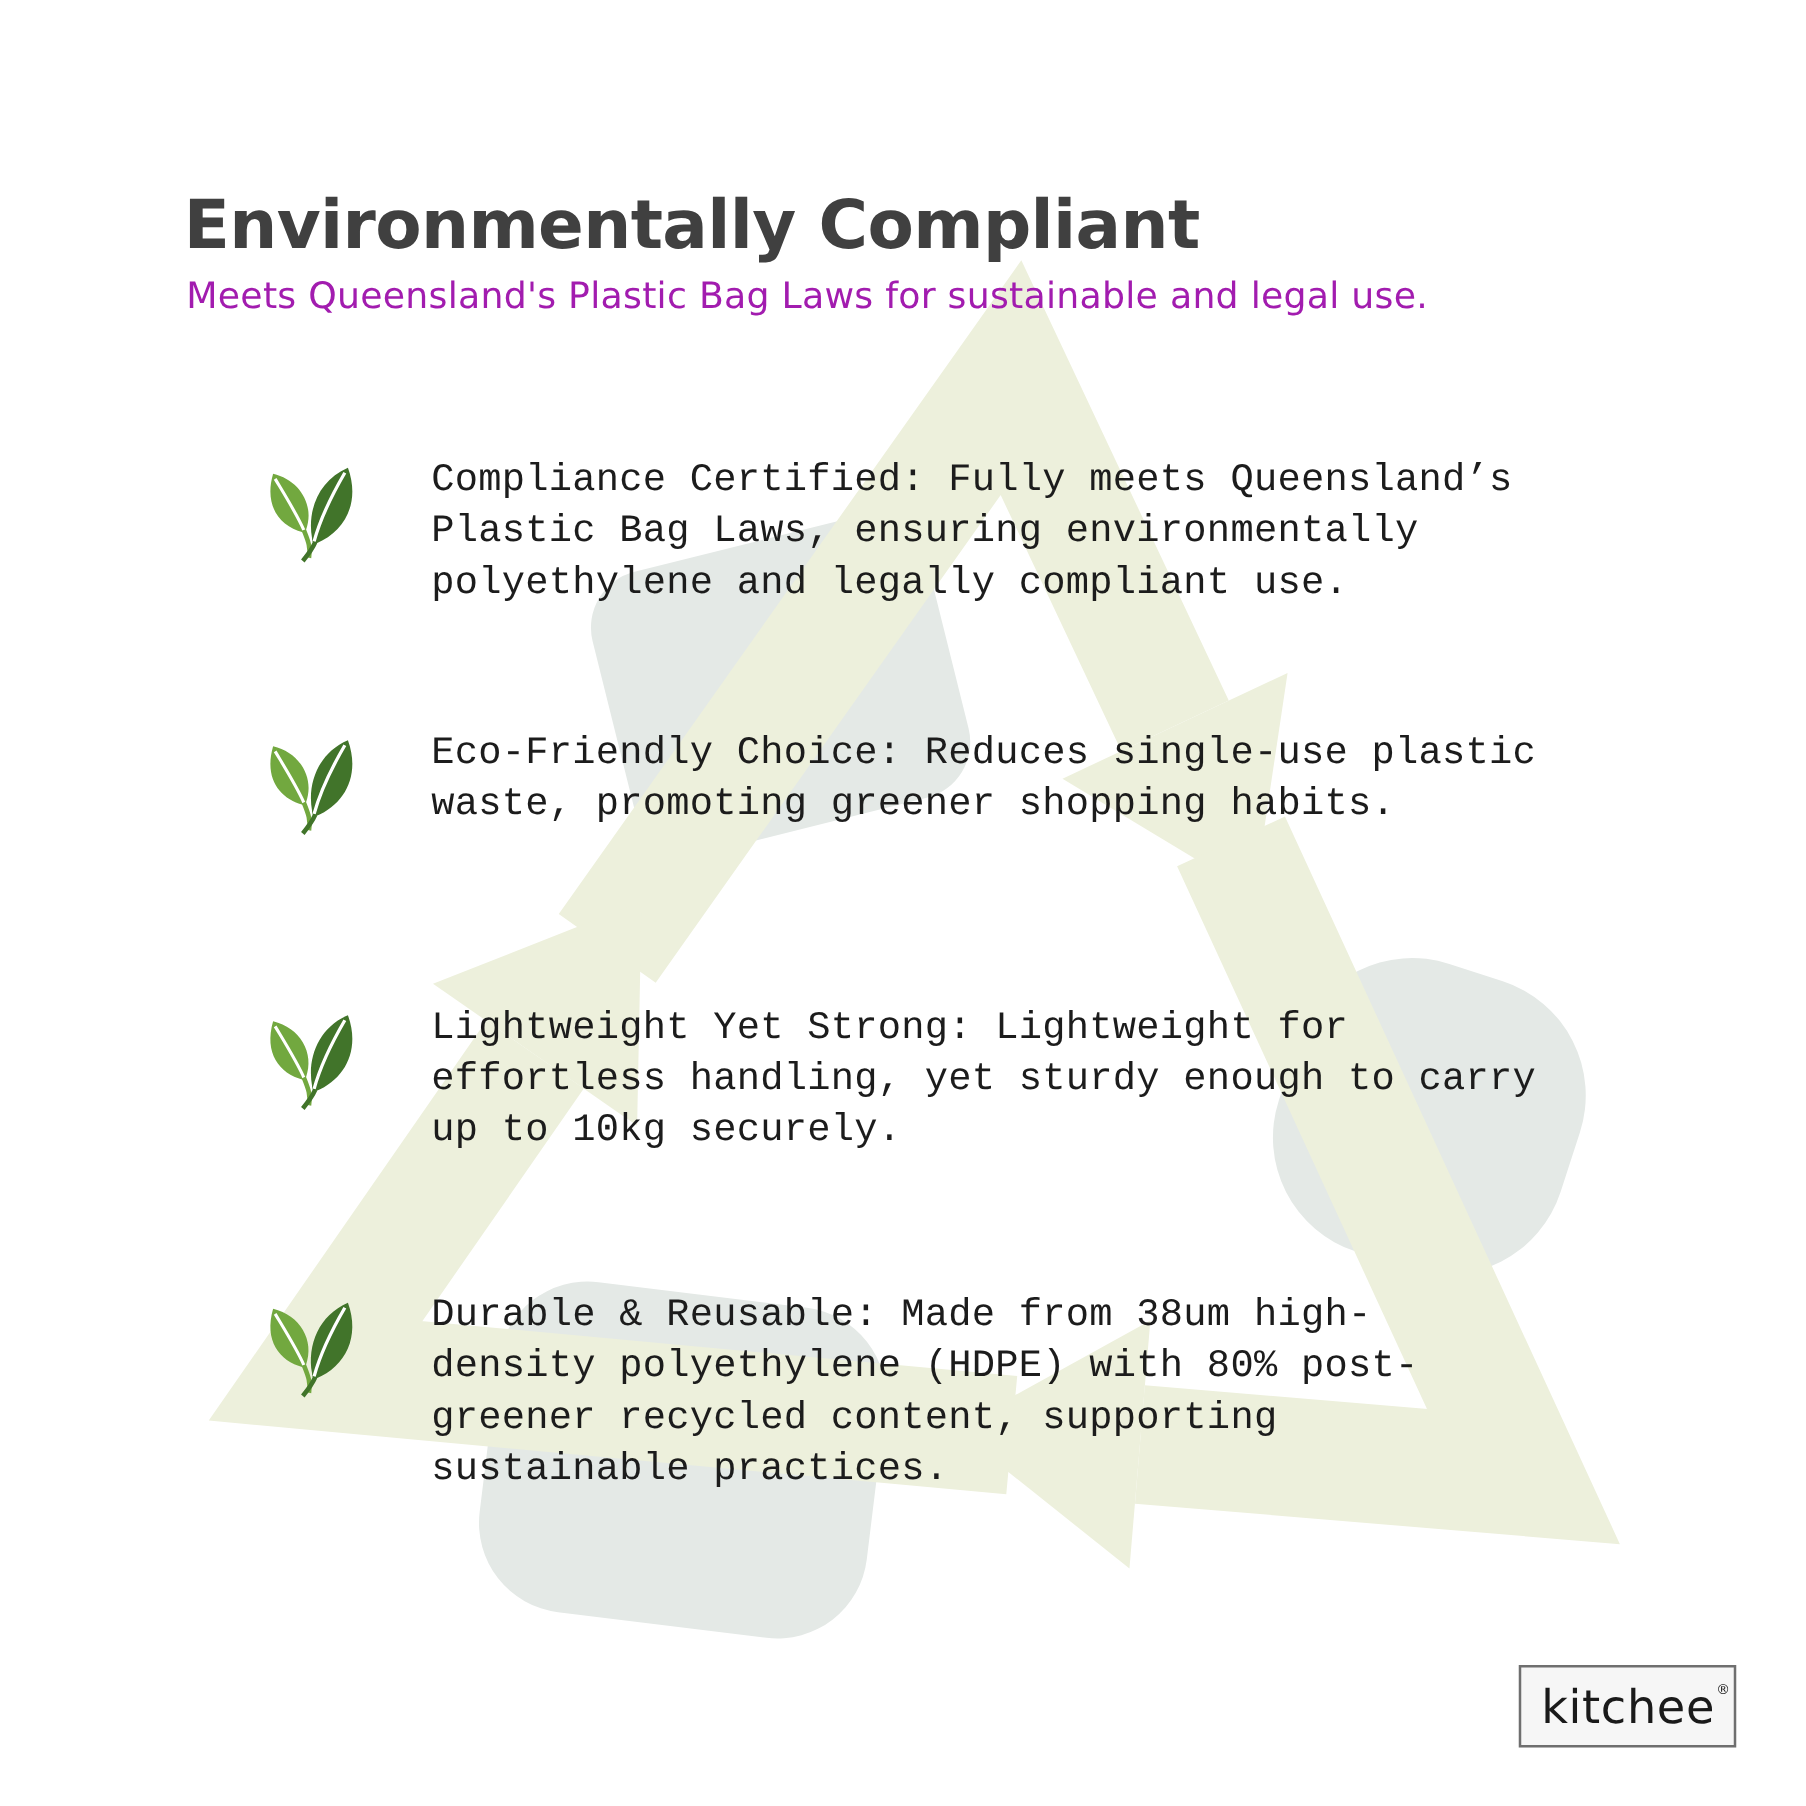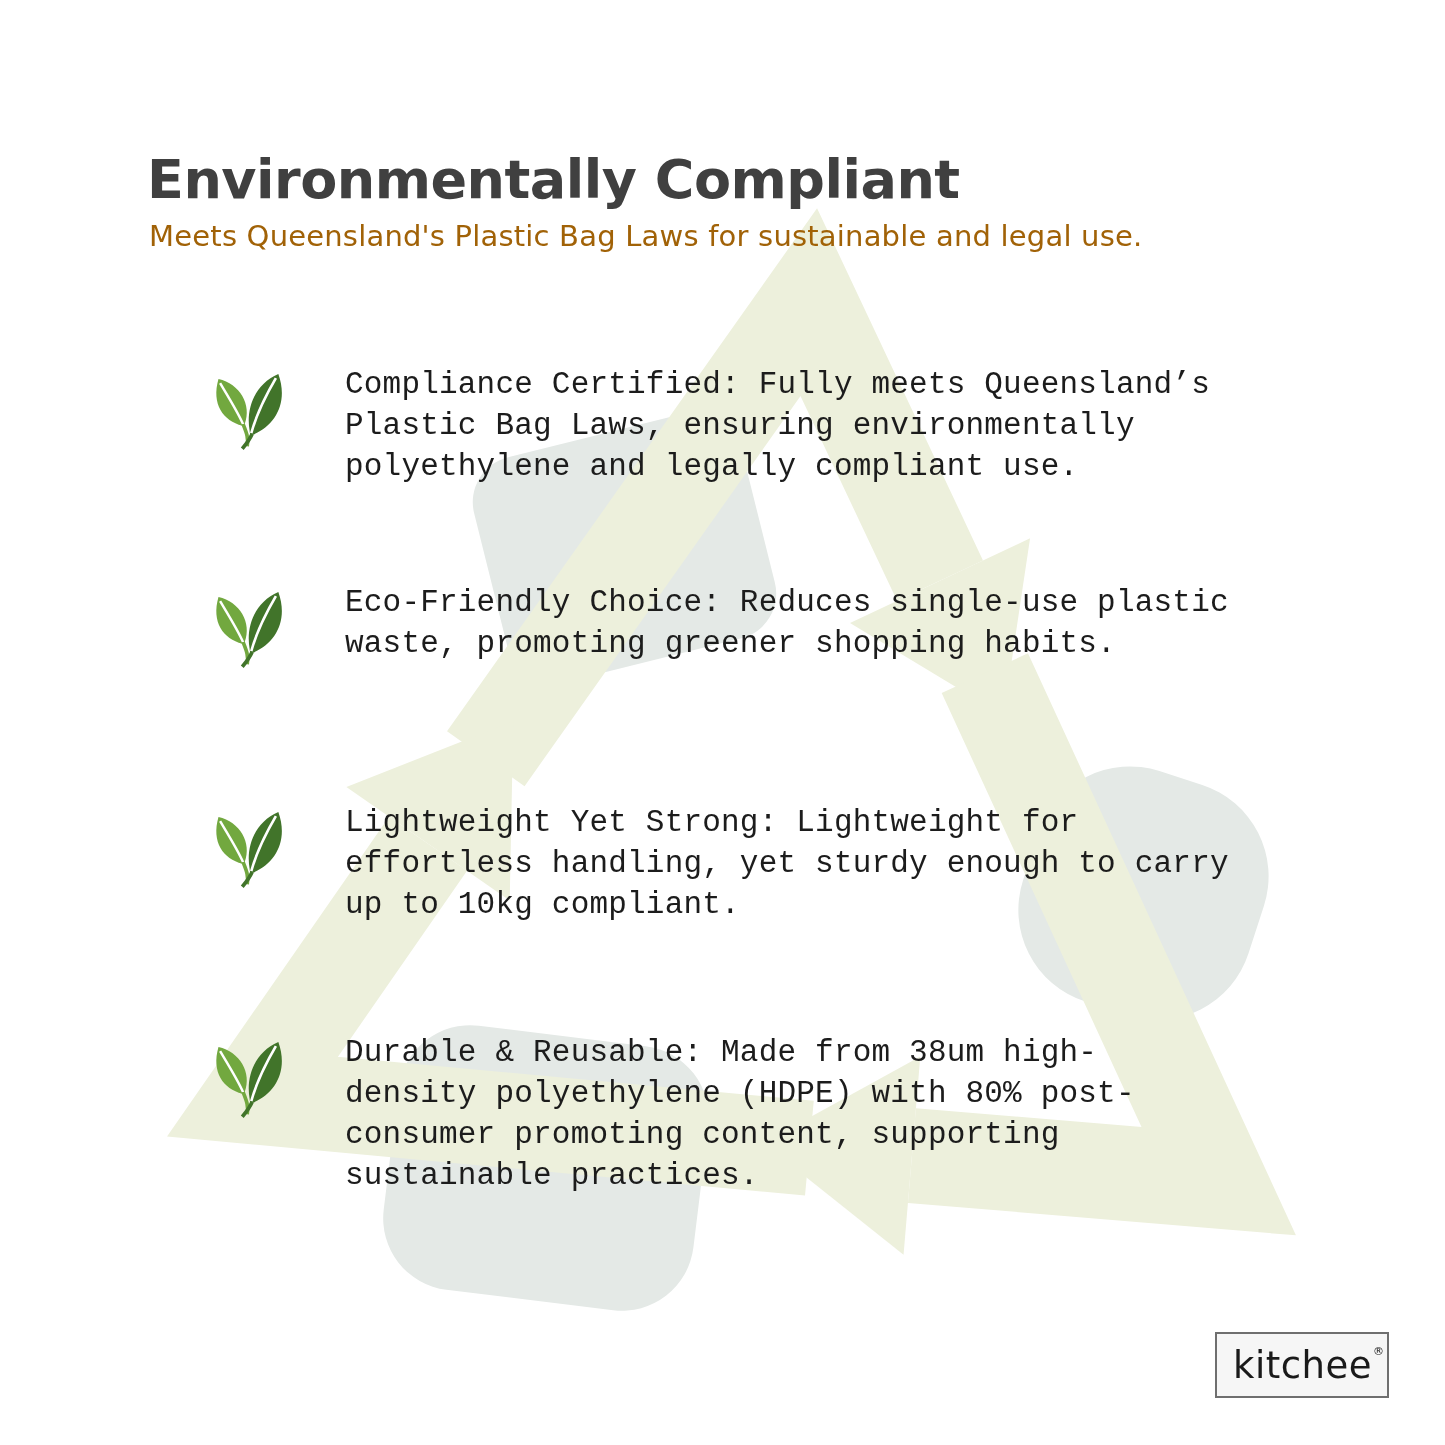--- a/index.html
+++ b/index.html
@@ -16,21 +16,21 @@
   .watermark{position:absolute;inset:0;z-index:0;pointer-events:none;}
 
   
   .title{
     position:absolute;left:147px;top:148px;z-index:2;
     font-size:54px;font-weight:800;color:#404040;
     letter-spacing:-0.5px;white-space:nowrap;
   }
   .subtitle{
     position:absolute;left:149px;top:219px;z-index:2;
-    font-size:29px;font-weight:400;color:#a16207;
+    font-size:29px;font-weight:400;color:#a21caf;
     letter-spacing:0.2px;white-space:nowrap;
   }
 
   
   .bullet{position:absolute;left:207px;z-index:2;}
   .bullet .leaf{position:absolute;left:0;top:6px;width:82px;height:82px;}
   .bullet .text{
     position:absolute;left:138px;top:0;
     width:870px;
     font-size:31px;line-height:41px;color:#1c1c1c;
@@ -123,37 +123,37 @@
       <path d="M43,68 C20,62 5,42 14,11 C40,17 55,42 46,66 C45,69 44,68 43,68 Z" fill="#72a83f"></path>
       <path d="M16,16 C28,36 38,52 44,66" stroke="#ffffff" stroke-width="3" fill="none"></path>
       <path d="M44,66 C48,76 51,83 49,93" stroke="#72a83f" stroke-width="4.5" fill="none"></path>
       <path d="M52,74 C47,46 59,17 87,5 C99,38 85,67 56,79 C53,80 52,77 52,74 Z" fill="#41742a"></path>
       <path d="M84,10 C70,34 60,55 54,77" stroke="#ffffff" stroke-width="3.2" fill="none"></path>
       <path d="M55,78 C52,85 48,90 43,96" stroke="#41742a" stroke-width="4.5" fill="none"></path>
     </svg>
     <div class="text">
       <div class="ln">Lightweight Yet Strong: Lightweight for</div>
       <div class="ln">effortless handling, yet sturdy enough to carry</div>
-      <div class="ln">up to 10kg compliant.</div>
+      <div class="ln">up to 10kg securely.</div>
     </div>
   </div>
 
   <div class="bullet b4">
     <svg class="leaf" viewBox="0 0 100 100" xmlns="http://www.w3.org/2000/svg" aria-hidden="true">
       <path d="M43,68 C20,62 5,42 14,11 C40,17 55,42 46,66 C45,69 44,68 43,68 Z" fill="#72a83f"></path>
       <path d="M16,16 C28,36 38,52 44,66" stroke="#ffffff" stroke-width="3" fill="none"></path>
       <path d="M44,66 C48,76 51,83 49,93" stroke="#72a83f" stroke-width="4.5" fill="none"></path>
       <path d="M52,74 C47,46 59,17 87,5 C99,38 85,67 56,79 C53,80 52,77 52,74 Z" fill="#41742a"></path>
       <path d="M84,10 C70,34 60,55 54,77" stroke="#ffffff" stroke-width="3.2" fill="none"></path>
       <path d="M55,78 C52,85 48,90 43,96" stroke="#41742a" stroke-width="4.5" fill="none"></path>
     </svg>
     <div class="text">
       <div class="ln">Durable &amp; Reusable: Made from 38um high-</div>
       <div class="ln">density polyethylene (HDPE) with 80% post-</div>
-      <div class="ln">consumer promoting content, supporting</div>
+      <div class="ln">greener recycled content, supporting</div>
       <div class="ln">sustainable practices.</div>
     </div>
   </div>
 
   <div class="brand">
     <span class="name">kitchee</span>
       <span class="reg">®</span>
   </div>
 
 </div>

